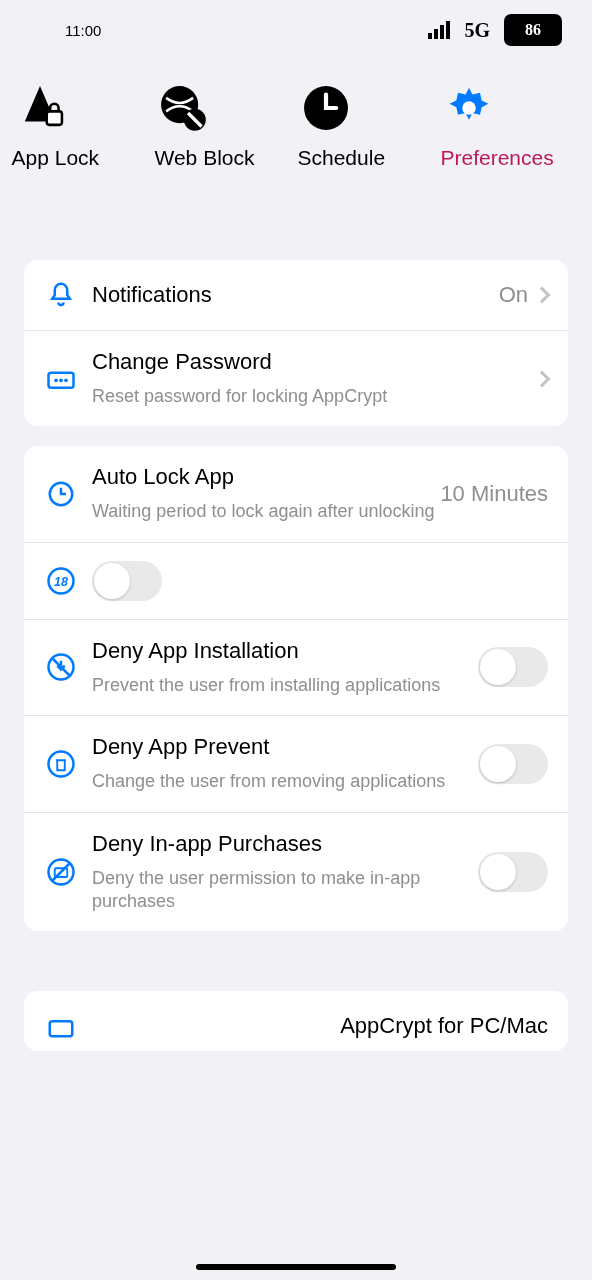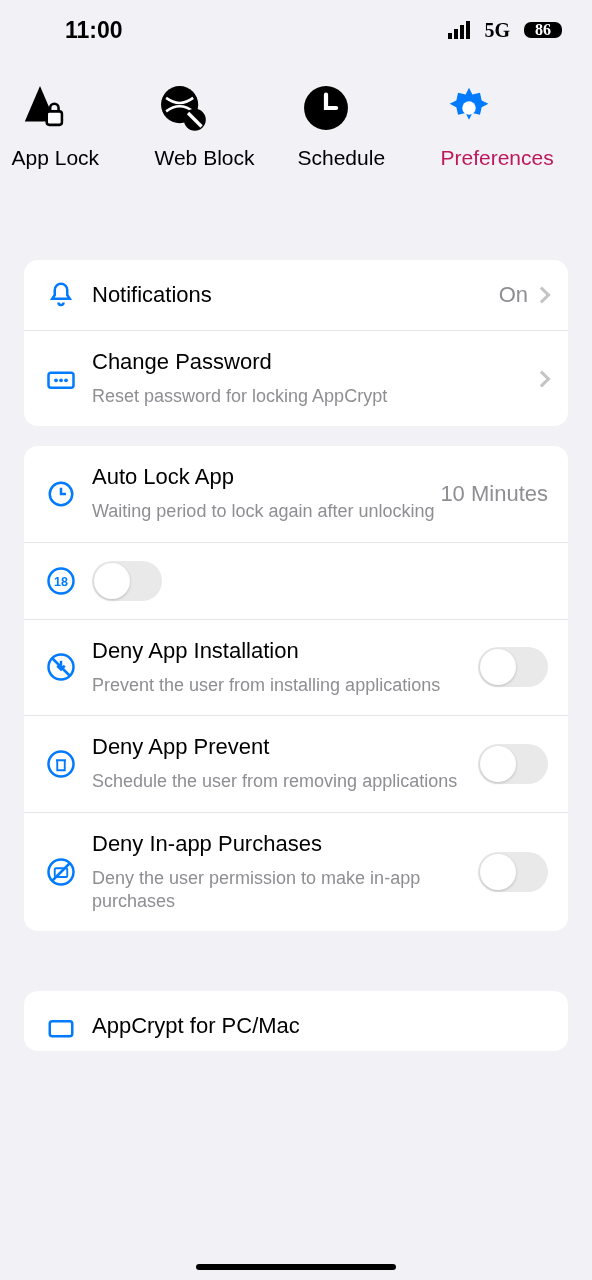--- a/index.html
+++ b/index.html
@@ -13,37 +13,37 @@
     position: relative;
   }
   .status-bar {
     height: 60px;
     display: flex;
     align-items: center;
     justify-content: space-between;
     padding: 0 30px 0 65px;
   }
   .status-time {
-    font-size: 23px;
-    font-weight: 700;
+    font-size: 15px;
+    font-weight: 400;
   }
   .status-right {
     display: flex;
     align-items: center;
     gap: 14px;
     font-family: Liberation Serif, serif;
   }
   .signal-bars { display:flex; align-items:flex-end; gap:2px; height:18px;}
   .signal-bars div { width:4px; background:#000; }
   .b1{height:6px;} .b2{height:10px;} .b3{height:14px;} .b4{height:18px;}
   .cell-label { font-size:20px; font-weight:600;}
   .battery {
     display:inline-flex; align-items:center;
     background:#000; color:#fff; border-radius:7px;
-    padding:0 11px; font-size:16px; font-weight:700; height:16px;
+    padding:0 21px; font-size:16px; font-weight:700; height:32px;
   }
   .tabs {
     display:flex; justify-content:space-around;
     padding: 20px 10px 10px 10px;
   }
   .tab {
     display:flex; flex-direction:column; align-items:flex-start;
     gap:10px; width:140px;
     font-size:21px; font-weight:500;
   }
@@ -60,20 +60,21 @@
     display:flex; align-items:center;
     padding:18px 20px;
     border-bottom:1px solid #e5e5ea;
     min-height:60px;
   }
   .card .row:last-child { border-bottom:none; }
   .row-icon {
     width:34px; height:34px; margin-right:14px;
     display:flex; align-items:center; justify-content:center;
     flex-shrink:0;
+    font-style:italic;
   }
   .row-body { flex:1; }
   .row-title { font-size:22px; font-weight:500; }
   .row-sub { font-size:18px; color:#8e8e93; margin-top:10px; line-height:1.3;}
   .row-trailing {
     display:flex; align-items:center; gap:8px;
     font-size:22px; color:#8e8e93;
   }
   .chevron {
     width:12px; height:12px;
@@ -89,21 +90,21 @@
     width:36px; height:36px; border-radius:50%;
     background:#fff; position:absolute; top:2px; left:2px;
     box-shadow:0 1px 3px rgba(0,0,0,.2);
   }
   .home-indicator {
     position:absolute; bottom:10px; left:50%;
     transform:translateX(-50%);
     width:200px; height:6px; border-radius:3px; background:#000;
   }
   .card.peek { margin-top:60px; margin-bottom:0; }
-  .card.peek .row { border-bottom:none; padding-top:22px; padding-bottom:0; align-items:flex-start;}
+  .card.peek .row { border-bottom:none; padding-top:22px; padding-bottom:0; align-items:flex-start;text-align:right;}
 </style>
 </head>
 <body>
 
 <div class="status-bar">
   <div class="status-time">11:00</div>
   <div class="status-right">
     <div class="signal-bars">
       <div class="b1"></div>
         <div class="b2"></div>
@@ -236,21 +237,21 @@
   </div>
   <div class="row">
     <span class="row-icon">
       <svg viewBox="0 0 24 24" width="30" height="30">
           <circle cx="12" cy="12" r="10" fill="none" stroke="#007aff" stroke-width="2"></circle>
           <path d="M9 9 h6 v8 h-6 z M8 9 h8" stroke="#007aff" stroke-width="1.5" fill="none"></path>
         </svg>
     </span>
     <div class="row-body">
       <div class="row-title">Deny App Prevent</div>
-      <div class="row-sub">Schedule the user from removing applications</div>
+      <div class="row-sub">Change the user from removing applications</div>
     </div>
     <div class="toggle">
         <div class="knob"></div>
       </div>
   </div>
   <div class="row">
     <span class="row-icon">
       <svg viewBox="0 0 24 24" width="30" height="30">
           <circle cx="12" cy="12" r="10" fill="none" stroke="#007aff" stroke-width="2"></circle>
           <rect x="7" y="9" width="10" height="7" rx="1" fill="none" stroke="#007aff" stroke-width="1.5"></rect>

